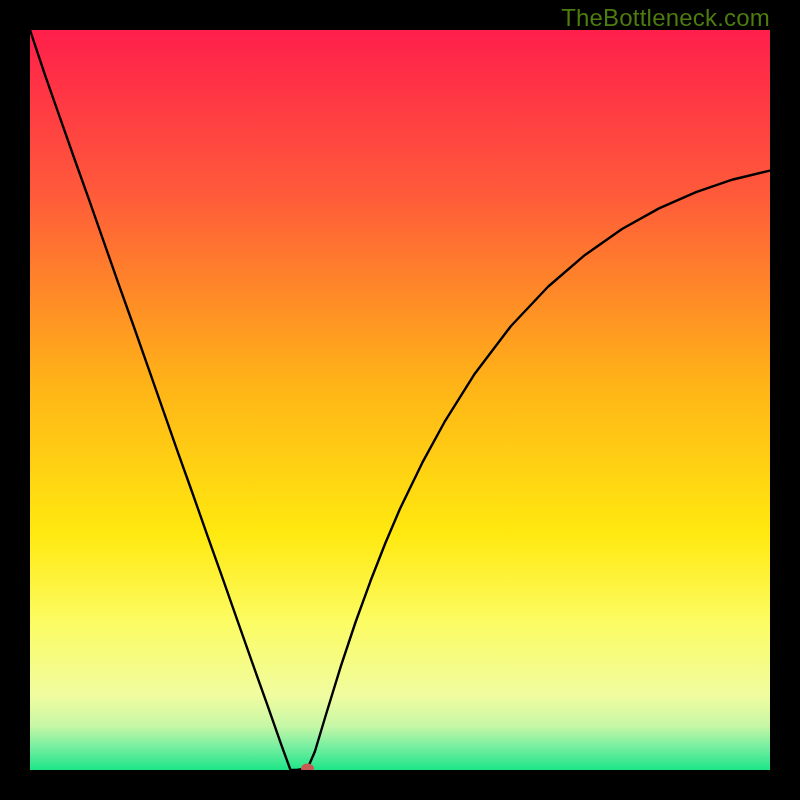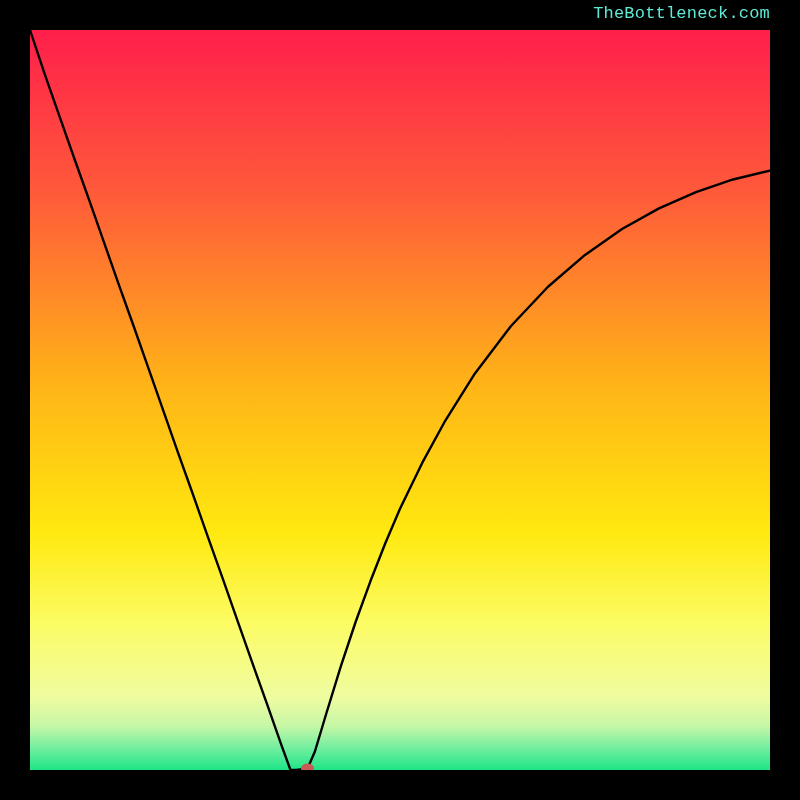--- a/index.html
+++ b/index.html
@@ -32,26 +32,25 @@
     left: 0;
     top: 0;
     width: 740px;
     height: 740px;
     display: block;
   }
   .watermark {
     position: absolute;
     top: 4px;
     right: 30px;
-    color: #5eead4;
-    font-size: 17px;
+    color: #4d7c0f;
+    font-size: 24px;
     font-weight: 400;
     letter-spacing: 0.2px;
     user-select: none;
-    font-family: Liberation Mono, monospace;
   }
 </style>
 </head>
 <body>
 
 <div class="frame">
 
   <div class="watermark">TheBottleneck.com</div>
 
   <div class="plot-area">

